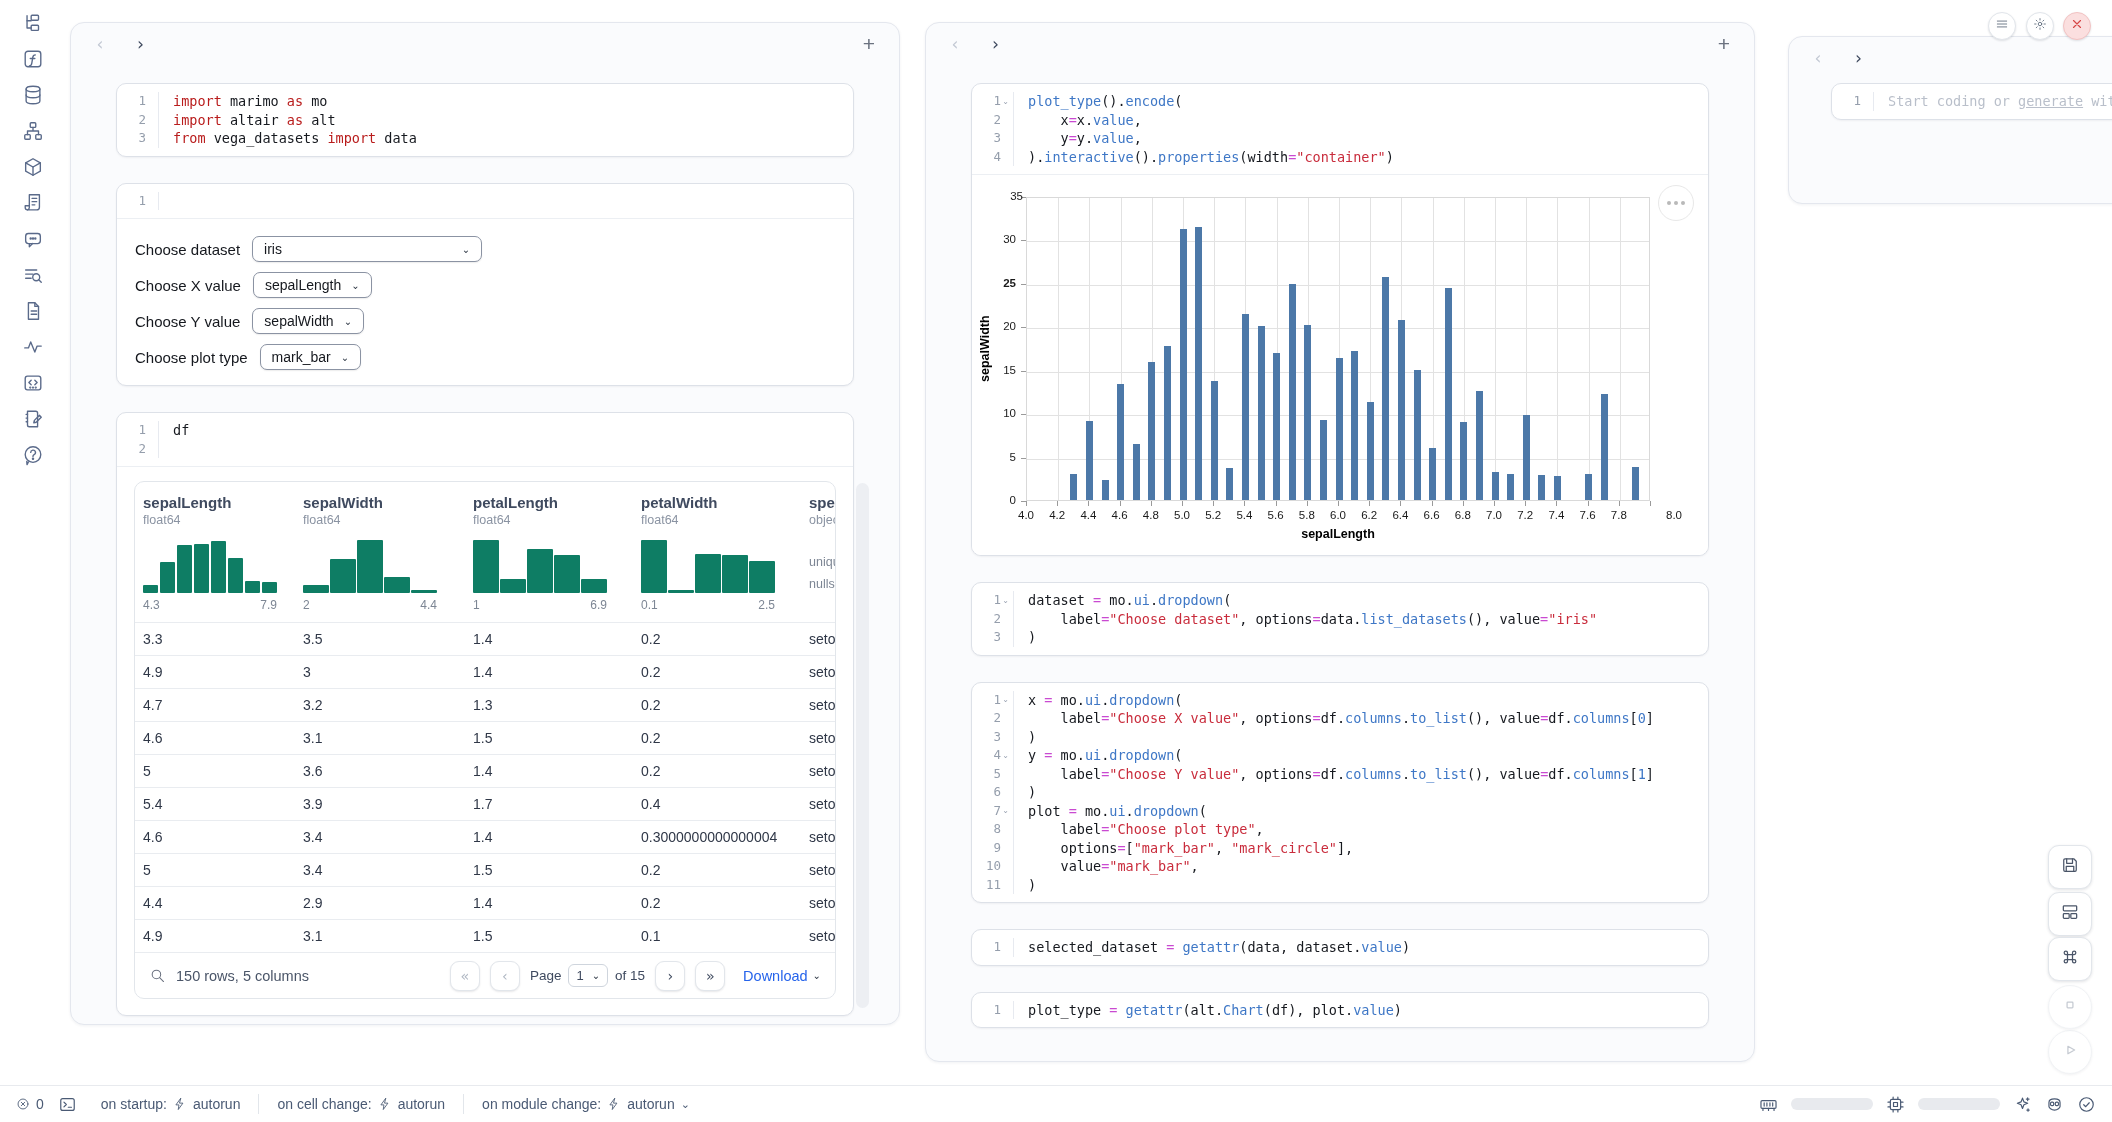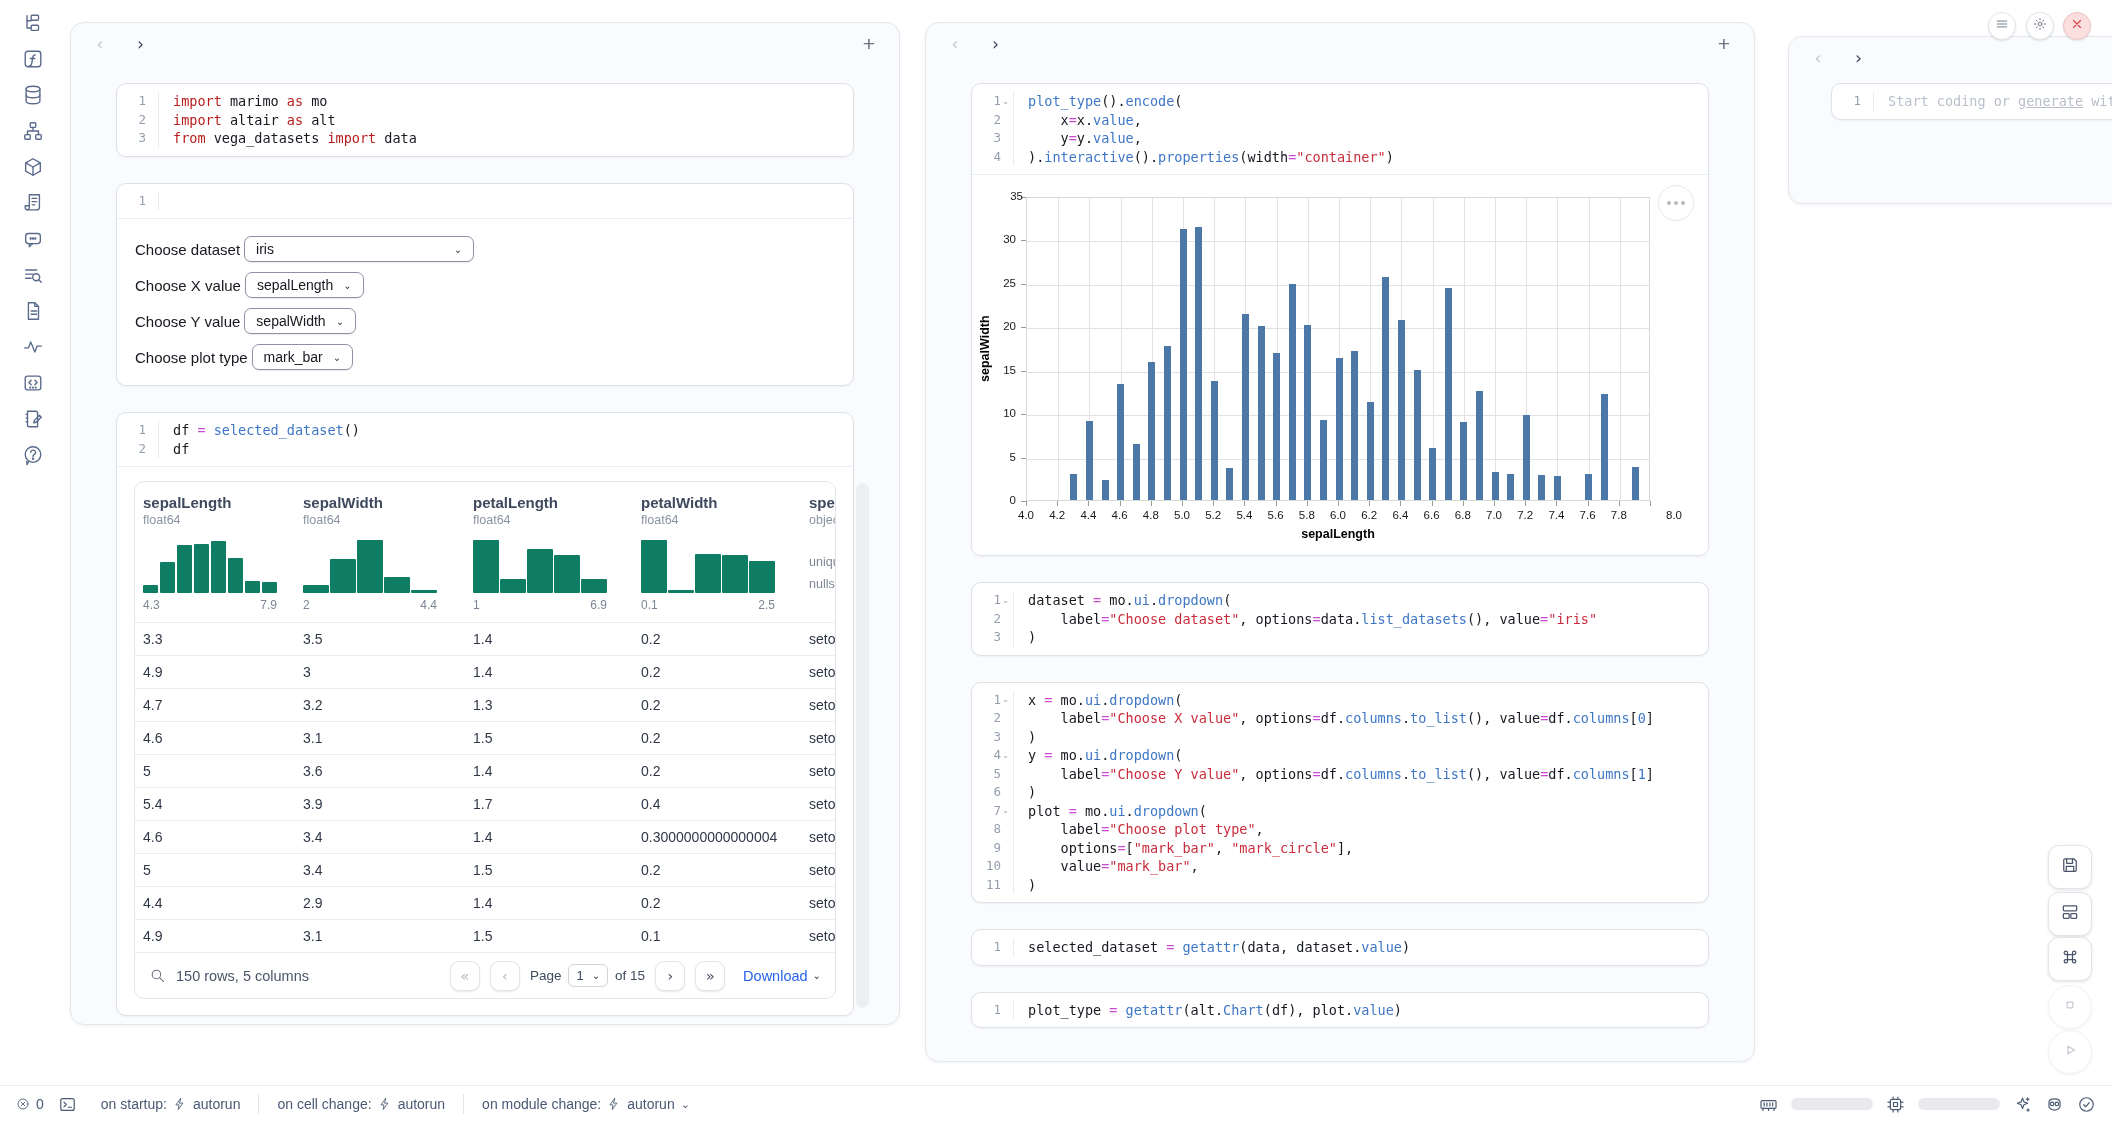--- a/index.html
+++ b/index.html
@@ -30,21 +30,21 @@
   .gut-num { color:#959eac; font:12.5px/18.5px "DejaVu Sans Mono",monospace; }
   .gut-slot { width:9px; font-size:8px; color:#9aa3b2; text-align:center; cursor:pointer; }
   .src { flex:1; overflow:hidden; padding-left:14px; font:13.5px/18.5px "DejaVu Sans Mono",monospace; white-space:pre; }
   .src-line { height:18.5px; }
   .tok-k { color:#b91c1c; } .tok-f { color:#3e77c6; } .tok-s { color:#c92c3c; }
   .tok-o { color:#c94ad1; } .tok-n { color:#3e77c6; } .tok-p { color:#16191f; }
   .cell-divider { border-top:1px solid #eceff3; }
 
   
   .controls { padding:12px 0 10px; }
-  .ctrl-row { display:flex; align-items:center; height:36px; padding-left:18px; gap:4px; font-size:15px; color:#15181e; }
+  .ctrl-row { display:flex; align-items:center; height:36px; padding-left:18px; gap:12px; font-size:15px; color:#15181e; }
   .ui-select { display:inline-flex; align-items:center; justify-content:space-between; gap:10px; border:1px solid #8b93a3; border-radius:7px; background:#fff; padding:4px 11px; font-size:14px; color:#15181e; box-shadow:0 1px 1.5px rgba(0,0,0,.08); cursor:pointer; }
   .ui-select.wide { width:230px; }
   .sel-chev { color:#2b3442; font-size:10px; }
 
   
   .table-wrap { padding:14px 17px 16px; }
   .table-box { border:1px solid #e2e6eb; border-radius:10px; overflow:hidden; background:#fff; }
   .thead { display:flex; overflow:hidden; }
   .tcol { flex:none; padding:12px 8px 10px 8px; }
   .col-name { font-weight:bold; color:#3f4a5f; font-size:15px; white-space:nowrap; }
@@ -280,21 +280,21 @@
           <div class="gutter">
             <div class="gut-line">
               <span class="gut-num">1</span>
               <span class="gut-slot"></span>
             </div>
             <div class="gut-line">
               <span class="gut-num">2</span>
               <span class="gut-slot"></span>
             </div>
           </div>
-          <div class="src"><div class="src-line"><span class="tok-p">df </span><span class="tok-o">=</span><span class="tok-p"> </span><span class="tok-f">selected_dataset</span><span class="tok-p">()</span></div><div class="src-line"><span class="tok-p">df</span></div></div>
+          <div class="src"><div class="src-line"><span class="tok-p">df</span></div></div>
         </div>
         <div class="cell-divider"></div>
         <div class="table-wrap">
           <div class="table-box">
             <div class="thead">
               <div class="tcol" style="width: 160px;">
                 <div class="col-name">sepalLength</div>
                 <div class="col-type">float64</div>
                 <div class="hist">
                   <div class="hist-bar" style="height: 15%; background: rgb(14, 125, 100);"></div>
@@ -544,21 +544,21 @@
           <div class="ylab" style="left: 4px; top: 319px;">0</div>
           <div class="ytick" style="left: 49px; top: 282.571px;"></div>
           <div class="ylab" style="left: 4px; top: 275.571px;">5</div>
           <div class="ytick" style="left: 49px; top: 239.143px;"></div>
           <div class="ylab" style="left: 4px; top: 232.143px;">10</div>
           <div class="ytick" style="left: 49px; top: 195.714px;"></div>
           <div class="ylab" style="left: 4px; top: 188.714px;">15</div>
           <div class="ytick" style="left: 49px; top: 152.286px;"></div>
           <div class="ylab" style="left: 4px; top: 145.286px;">20</div>
           <div class="ytick" style="left: 49px; top: 108.857px;"></div>
-          <div class="ylab" style="left: 4px; top: 101.857px;">25</div>
+          <div class="ylab" style="left: 4px; top: 101.857px; font-weight: bold;">25</div>
           <div class="ytick" style="left: 49px; top: 65.4286px;"></div>
           <div class="ylab" style="left: 4px; top: 58.4286px;">30</div>
           <div class="ytick" style="left: 49px; top: 22px;"></div>
           <div class="ylab" style="left: 11px; top: 15px;">35</div>
           <div class="plot">
             <div class="gl-v" style="left: 31.2px;"></div>
             <div class="gl-v" style="left: 62.4px;"></div>
             <div class="gl-v" style="left: 93.6px;"></div>
             <div class="gl-v" style="left: 124.8px;"></div>
             <div class="gl-v" style="left: 156px;"></div>

